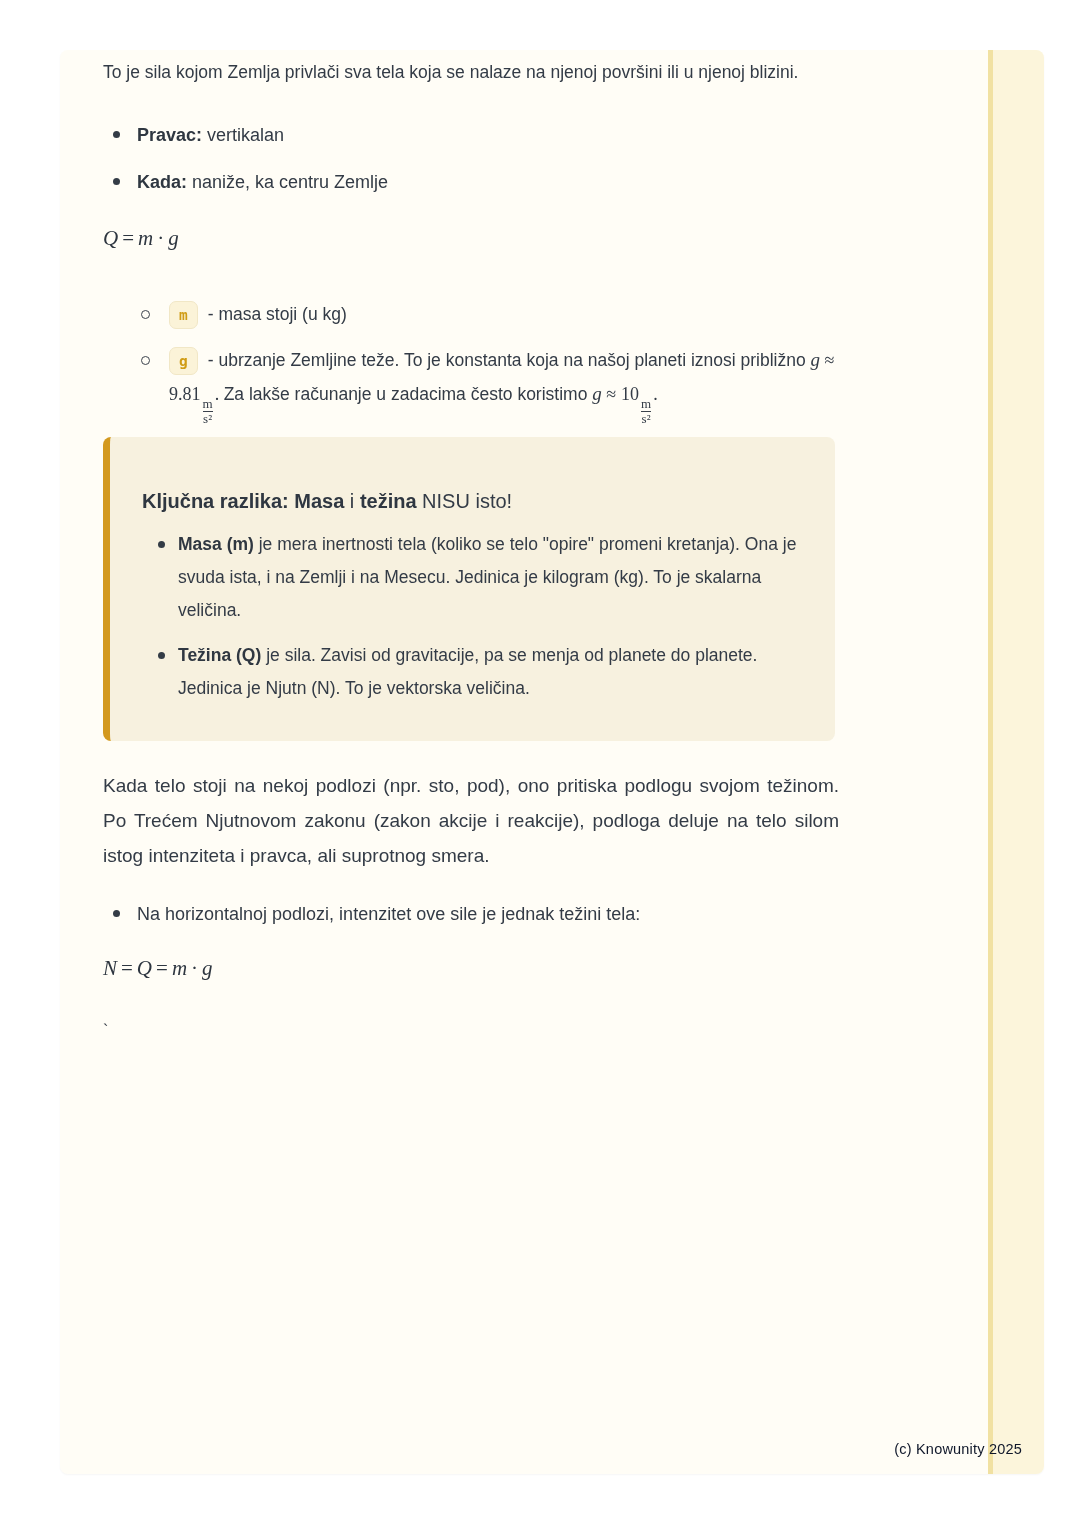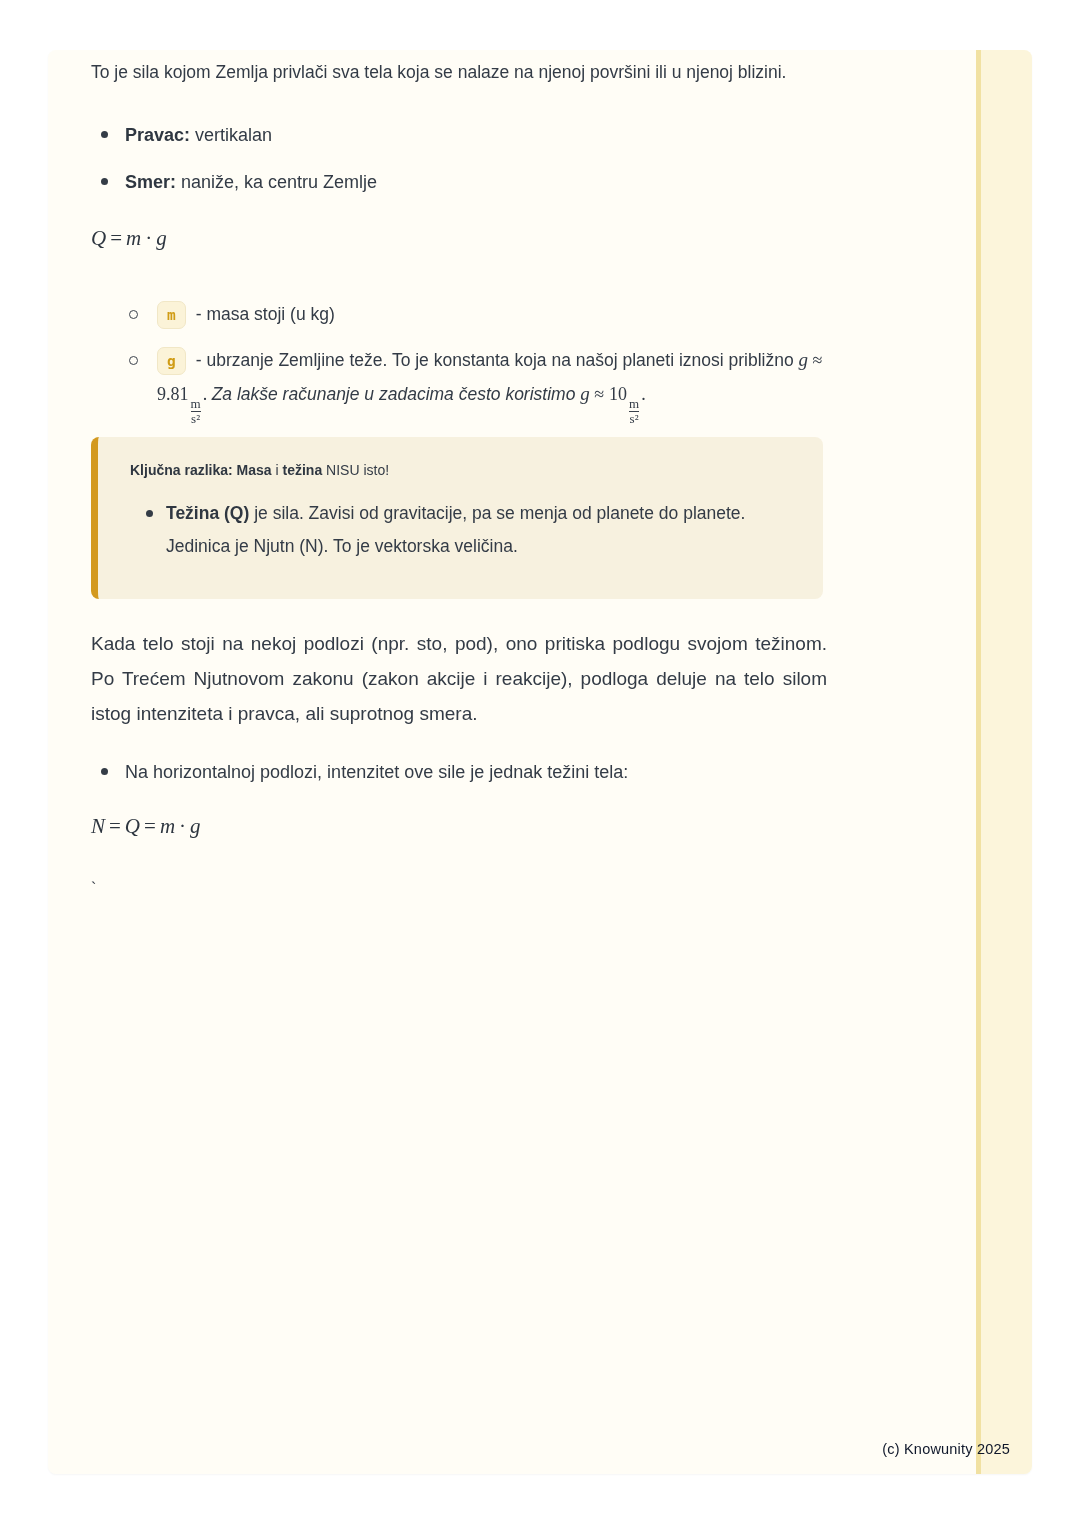--- a/index.html
+++ b/index.html
@@ -2,21 +2,21 @@
 <html><head>
 <meta charset="utf-8">
 <style>
   html,body{margin:0;padding:0;}
   body{
     width:1080px;height:1528px;position:relative;background:#ffffff;
     font-family:"Liberation Sans", sans-serif;color:#333b46;
     -webkit-font-smoothing:antialiased;
   }
   .page{
-    position:absolute;left:48px;top:50px;width:984px;height:1424px;
+    position:absolute;left:60px;top:50px;width:984px;height:1424px;
     background:#fffdf6;border-radius:8px;box-shadow:0 1px 2px rgba(0,0,0,0.04);
   }
   .stripe{
     position:absolute;top:0;right:0;bottom:0;width:56px;box-sizing:border-box;
     background:#fcf5db;border-left:5px solid #f1e1a2;border-radius:0 8px 8px 0;
   }
   .content{position:absolute;left:43px;top:6px;width:736px;z-index:1;}
   .intro{margin:0;font-size:17.5px;line-height:33px;text-align:justify;}
   b,.b{font-weight:700;color:#2f3741;}
 
@@ -39,28 +39,28 @@
     padding:0 9px;margin-right:10px;line-height:26px;
     font-family:"DejaVu Sans Mono", monospace;font-size:14.5px;font-weight:700;color:#d09c15;
   }
   .mvar{font-family:"Liberation Serif", serif;font-style:italic;font-size:19px;}
   .mnum{font-family:"Liberation Serif", serif;font-size:18px;}
   .frac{
     display:inline-flex;flex-direction:column;align-items:center;vertical-align:-8px;
     font-family:"Liberation Serif", serif;font-size:13px;line-height:1.05;margin:0 2px;
   }
   .frac .bar{width:100%;height:1px;background:#3a414b;}
-  .it{font-style:italic;text-align:center;}
+  .it{text-align:center;}
 
   .callout{
     margin-top:12px;width:732px;box-sizing:border-box;
     background:#f7f1df;border-left:7px solid #d3991f;border-radius:8px;
     padding:21px 30px 24px 32px;
   }
-  .callout-title{font-size:14px;line-height:25px;}
+  .callout-title{font-size:20px;line-height:25px;margin-top:31px;}
   .callout-list{list-style:none;margin:14px 0 0;padding:0;}
   .callout-list>li{position:relative;padding-left:36px;line-height:33px;margin-bottom:12px;font-size:17.5px;}
   .callout-list .dot{left:16px;}
 
   .section-heading{
     margin:44px 0 0;font-size:26px;line-height:34px;font-weight:700;color:#f6c53d;
   }
   .para{margin:27px 0 0;font-size:19px;line-height:35px;text-align:justify;}
   .list2{margin-top:24px;}
   .formula-2{margin:22px 0 0;}
@@ -80,21 +80,21 @@
 
     <p class="intro">To je sila kojom Zemlja privlači sva tela koja se nalaze na njenoj površini ili u njenoj blizini.</p>
 
     <ul class="main-list">
       <li>
         <span class="dot"></span>
         <b>Pravac:</b><span> vertikalan</span>
       </li>
       <li>
         <span class="dot"></span>
-        <b>Smer:</b><span> naniže, ka centru Zemlje</span>
+        <b>Kada:</b><span> naniže, ka centru Zemlje</span>
       </li>
     </ul>
 
     <div class="formula"><span class="v">Q</span><span class="op">=</span><span class="v">m</span><span class="op">·</span><span class="v">g</span></div>
 
     <ul class="sub-list">
       <li>
         <span class="ring"></span>
         <span class="badge">m</span><span>- masa stoji (u kg)</span>
       </li>
@@ -110,20 +110,24 @@
             <span>s²</span>
           </span><span class="mnum">.</span>
       </li>
     </ul>
 
     <div class="callout">
       <div class="callout-title"><b>Ključna razlika: Masa</b><span> i </span><b>težina</b><span> NISU isto!</span></div>
       <ul class="callout-list">
         <li>
           <span class="dot"></span>
+          <b>Masa (m)</b><span> je mera inertnosti tela (koliko se telo "opire" promeni kretanja). Ona je svuda ista, i na Zemlji i na Mesecu. Jedinica je kilogram (kg). To je skalarna veličina.</span>
+        </li>
+        <li>
+          <span class="dot"></span>
           <b>Težina (Q)</b><span> je sila. Zavisi od gravitacije, pa se menja od planete do planete. Jedinica je Njutn (N). To je vektorska veličina.</span>
         </li>
       </ul>
     </div>
 
 
     <p class="para">Kada telo stoji na nekoj podlozi (npr. sto, pod), ono pritiska podlogu svojom težinom. Po Trećem Njutnovom zakonu (zakon akcije i reakcije), podloga deluje na telo silom istog intenziteta i pravca, ali suprotnog smera.</p>
 
     <ul class="main-list list2">
       <li>

